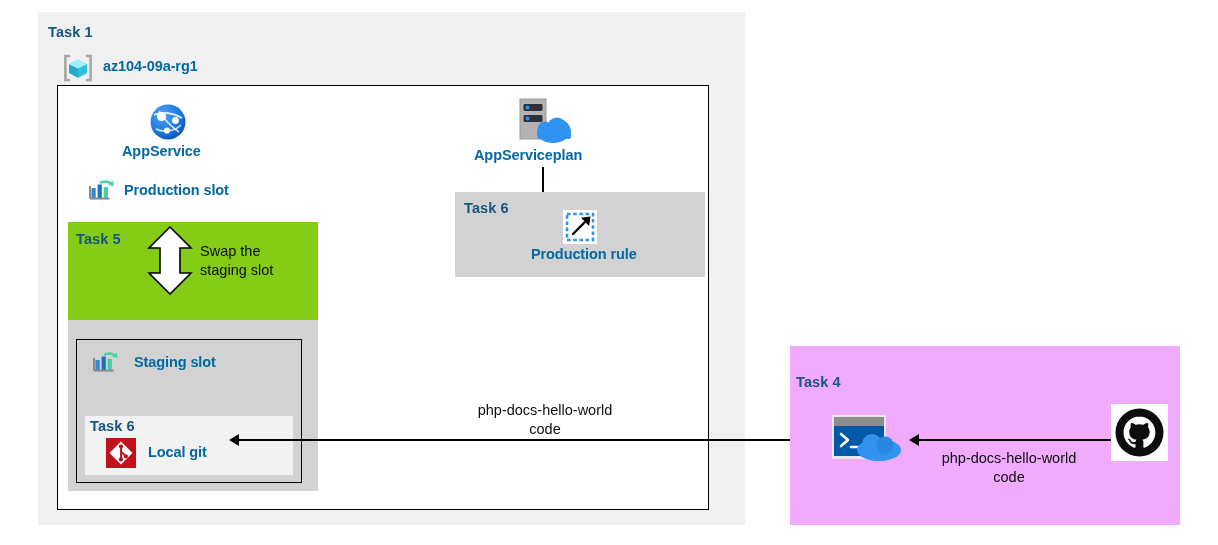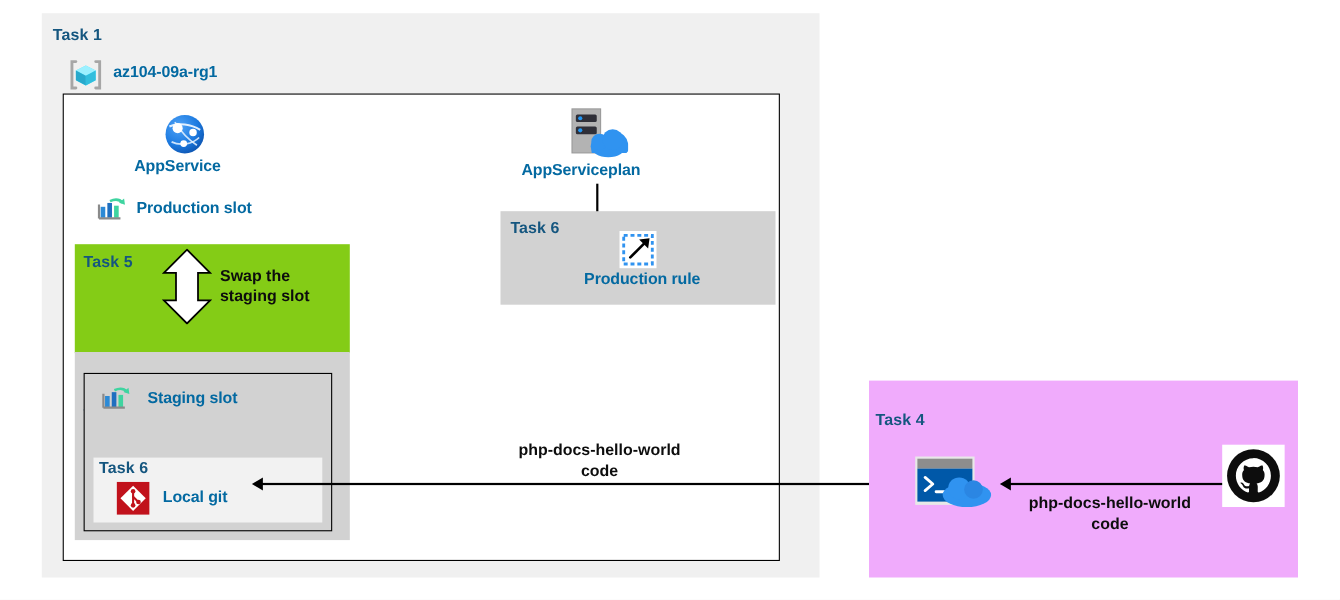--- a/index.html
+++ b/index.html
@@ -15,21 +15,21 @@
   .task2-inner{position:absolute;left:8px;top:19px;width:226px;height:144px;border:1.5px solid #000000;box-sizing:border-box;background:#d2d2d2;}
   .task3-box{position:absolute;left:8px;top:76px;width:208px;height:59px;background:#f2f2f2;}
   .task6-box{position:absolute;left:415px;top:192px;width:250px;height:85px;background:#d2d2d2;margin-left:40px;}
   .task4-box{position:absolute;left:790px;top:346px;width:390px;height:179px;background:#f0abfc;}
 
   
   .task-label{position:absolute;color:#15567f;font-weight:bold;font-size:14.5px;letter-spacing:.1px;white-space:nowrap;}
 
   
   .node-label{position:absolute;color:#0369a1;font-weight:bold;font-size:14.5px;white-space:nowrap;letter-spacing:-.1px;}
-  .multiline{position:absolute;color:#0d0d0d;font-weight:bold;font-size:14.5px;text-align:center;line-height:19px;}
+  .multiline{position:absolute;color:#0d0d0d;font-weight:normal;font-size:14.5px;text-align:center;line-height:19px;}
 
   
   .ico{position:absolute;}
 
   
   .arrow-line{position:absolute;background:#000000;}
   .arrow-head{position:absolute;width:0;height:0;}
 
   .swap-arrow{position:absolute;left:147px;top:226px;width:46px;height:69px;}
 </style>

